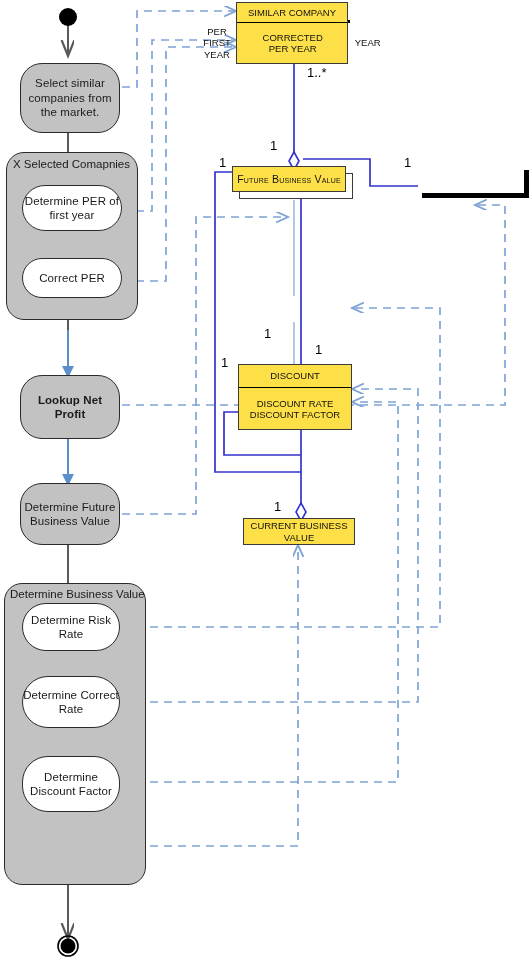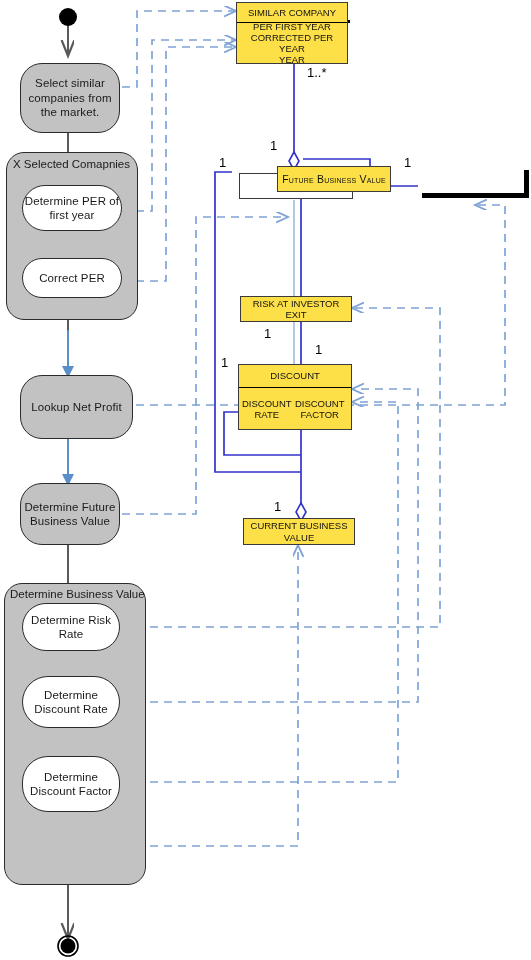--- a/index.html
+++ b/index.html
@@ -210,78 +210,72 @@
   <div class="group-label" style="left:13px; top:158px;">X Selected Comapnies</div>
 
   <div class="act white" style="left:22px; top:185px; width:100px; height:46px;">
     <span>Determine PER of first year</span>
   </div>
 
   <div class="act white" style="left:22px; top:258px; width:100px; height:40px;">
     <span>Correct PER</span>
   </div>
 
-  <div class="act grey" style="left:20px; top:375px; width:113px; height:64px;">
+  <div class="act grey" style="left:20px; top:375px; width:100px; height:64px;font-weight:bold;">
     <span>Lookup Net Profit</span>
   </div>
 
   <div class="act grey" style="left:20px; top:483px; width:100px; height:62px;">
     <span>Determine Future Business Value</span>
   </div>
 
   <div class="group" style="left:4px; top:583px; width:142px; height:302px;"></div>
   <div class="group-label" style="left:10px; top:588px;">Determine Business Value</div>
 
   <div class="act white" style="left:22px; top:603px; width:98px; height:48px;">
     <span>Determine Risk Rate</span>
   </div>
 
   <div class="act white" style="left:22px; top:676px; width:98px; height:52px;">
-    <span>Determine Discount Rate</span>
+    <span>Determine Correct Rate</span>
   </div>
 
   <div class="act white" style="left:22px; top:756px; width:98px; height:56px;">
     <span>Determine Discount Factor</span>
   </div>
 
 
   <div class="shadow-bar" style="left:238px; top:20px; width:112px; height:3px;"></div>
   <div class="cbox" style="left:236px; top:2px; width:112px; height:62px;">
     <div class="sect" style="height:19px;">SIMILAR COMPANY</div>
-    <div class="sect divider" style="height:41px; flex-direction:column;">
+    <div class="sect divider" style="height:41px; flex-direction:row;gap:32px;">
       <span>PER FIRST YEAR</span>
       <span>CORRECTED PER YEAR</span>
       <span>YEAR</span>
     </div>
   </div>
   <div class="mult" style="left:307px; top:66px;">1..*</div>
 
   <div class="backframe" style="left:239px; top:173px; width:114px; height:26px;"></div>
   <div class="cbox" style="left:232px; top:166px; width:114px; height:26px;
-              display:flex; align-items:center; justify-content:center;margin-left:45px;">
+              display:flex; align-items:center; justify-content:center;">
     <div class="sect smallcaps" style="width:100%; height:100%;">Future Business Value</div>
   </div>
   <div class="mult" style="left:270px; top:139px;">1</div>
   <div class="mult" style="left:219px; top:156px;">1</div>
 
   <div class="shadow-bar" style="left:422px; top:193px; width:106px; height:5px;"></div>
   <div class="shadow-bar" style="left:524px; top:170px; width:5px; height:28px;"></div>
   <div class="mult" style="left:404px; top:156px;">1</div>
 
-  <div class="cbox" style="left:240px; top:296px; width:112px; height:26px;">
-    <div class="sect" style="height:100%; flex-direction:column;">
-      <span>RISK AT INVESTOR</span>
-      <span>EXIT</span>
-    </div>
-  </div>
   <div class="mult" style="left:264px; top:327px;">1</div>
 
   <div class="cbox" style="left:238px; top:364px; width:114px; height:66px;">
     <div class="sect" style="height:22px;">DISCOUNT</div>
-    <div class="sect divider" style="height:43px; flex-direction:row;">
+    <div class="sect divider" style="height:43px; flex-direction:column;">
       <span>DISCOUNT RATE</span>
       <span>DISCOUNT FACTOR</span>
     </div>
   </div>
   <div class="mult" style="left:315px; top:343px;">1</div>
   <div class="mult" style="left:221px; top:356px;">1</div>
 
   <div class="cbox" style="left:243px; top:518px; width:112px; height:27px;">
     <div class="sect" style="height:100%; flex-direction:column;">
       <span>CURRENT BUSINESS</span>

